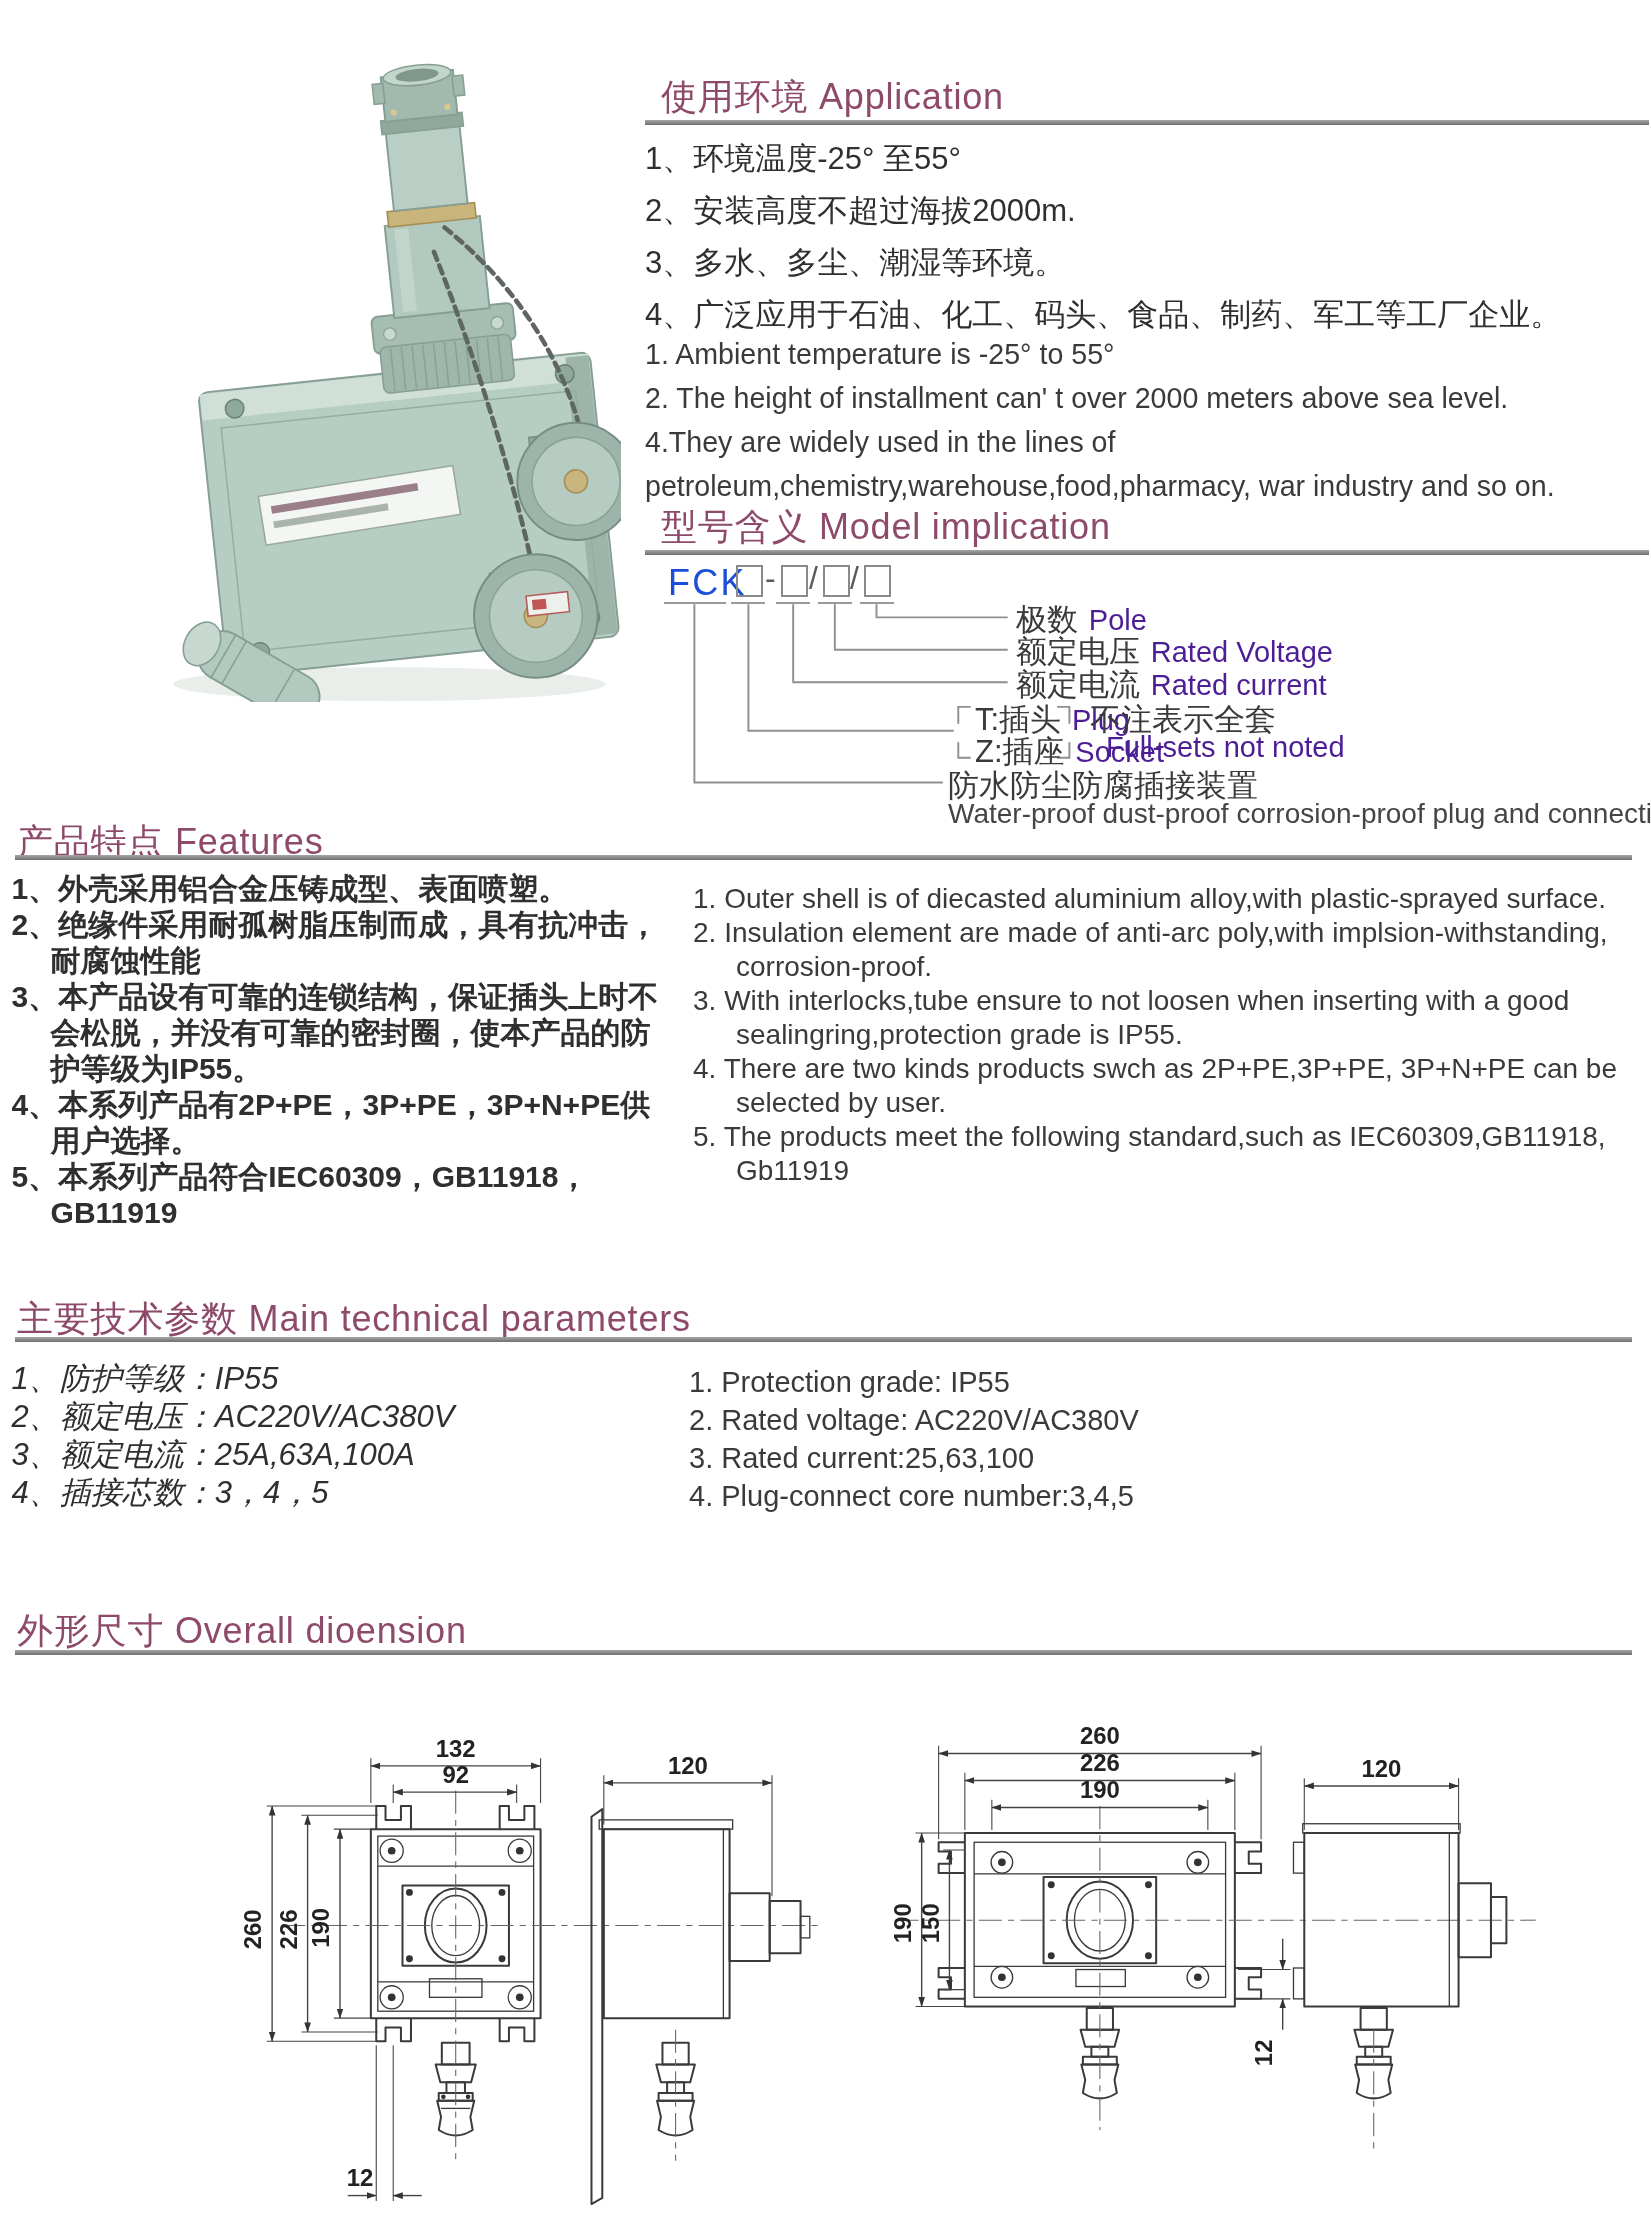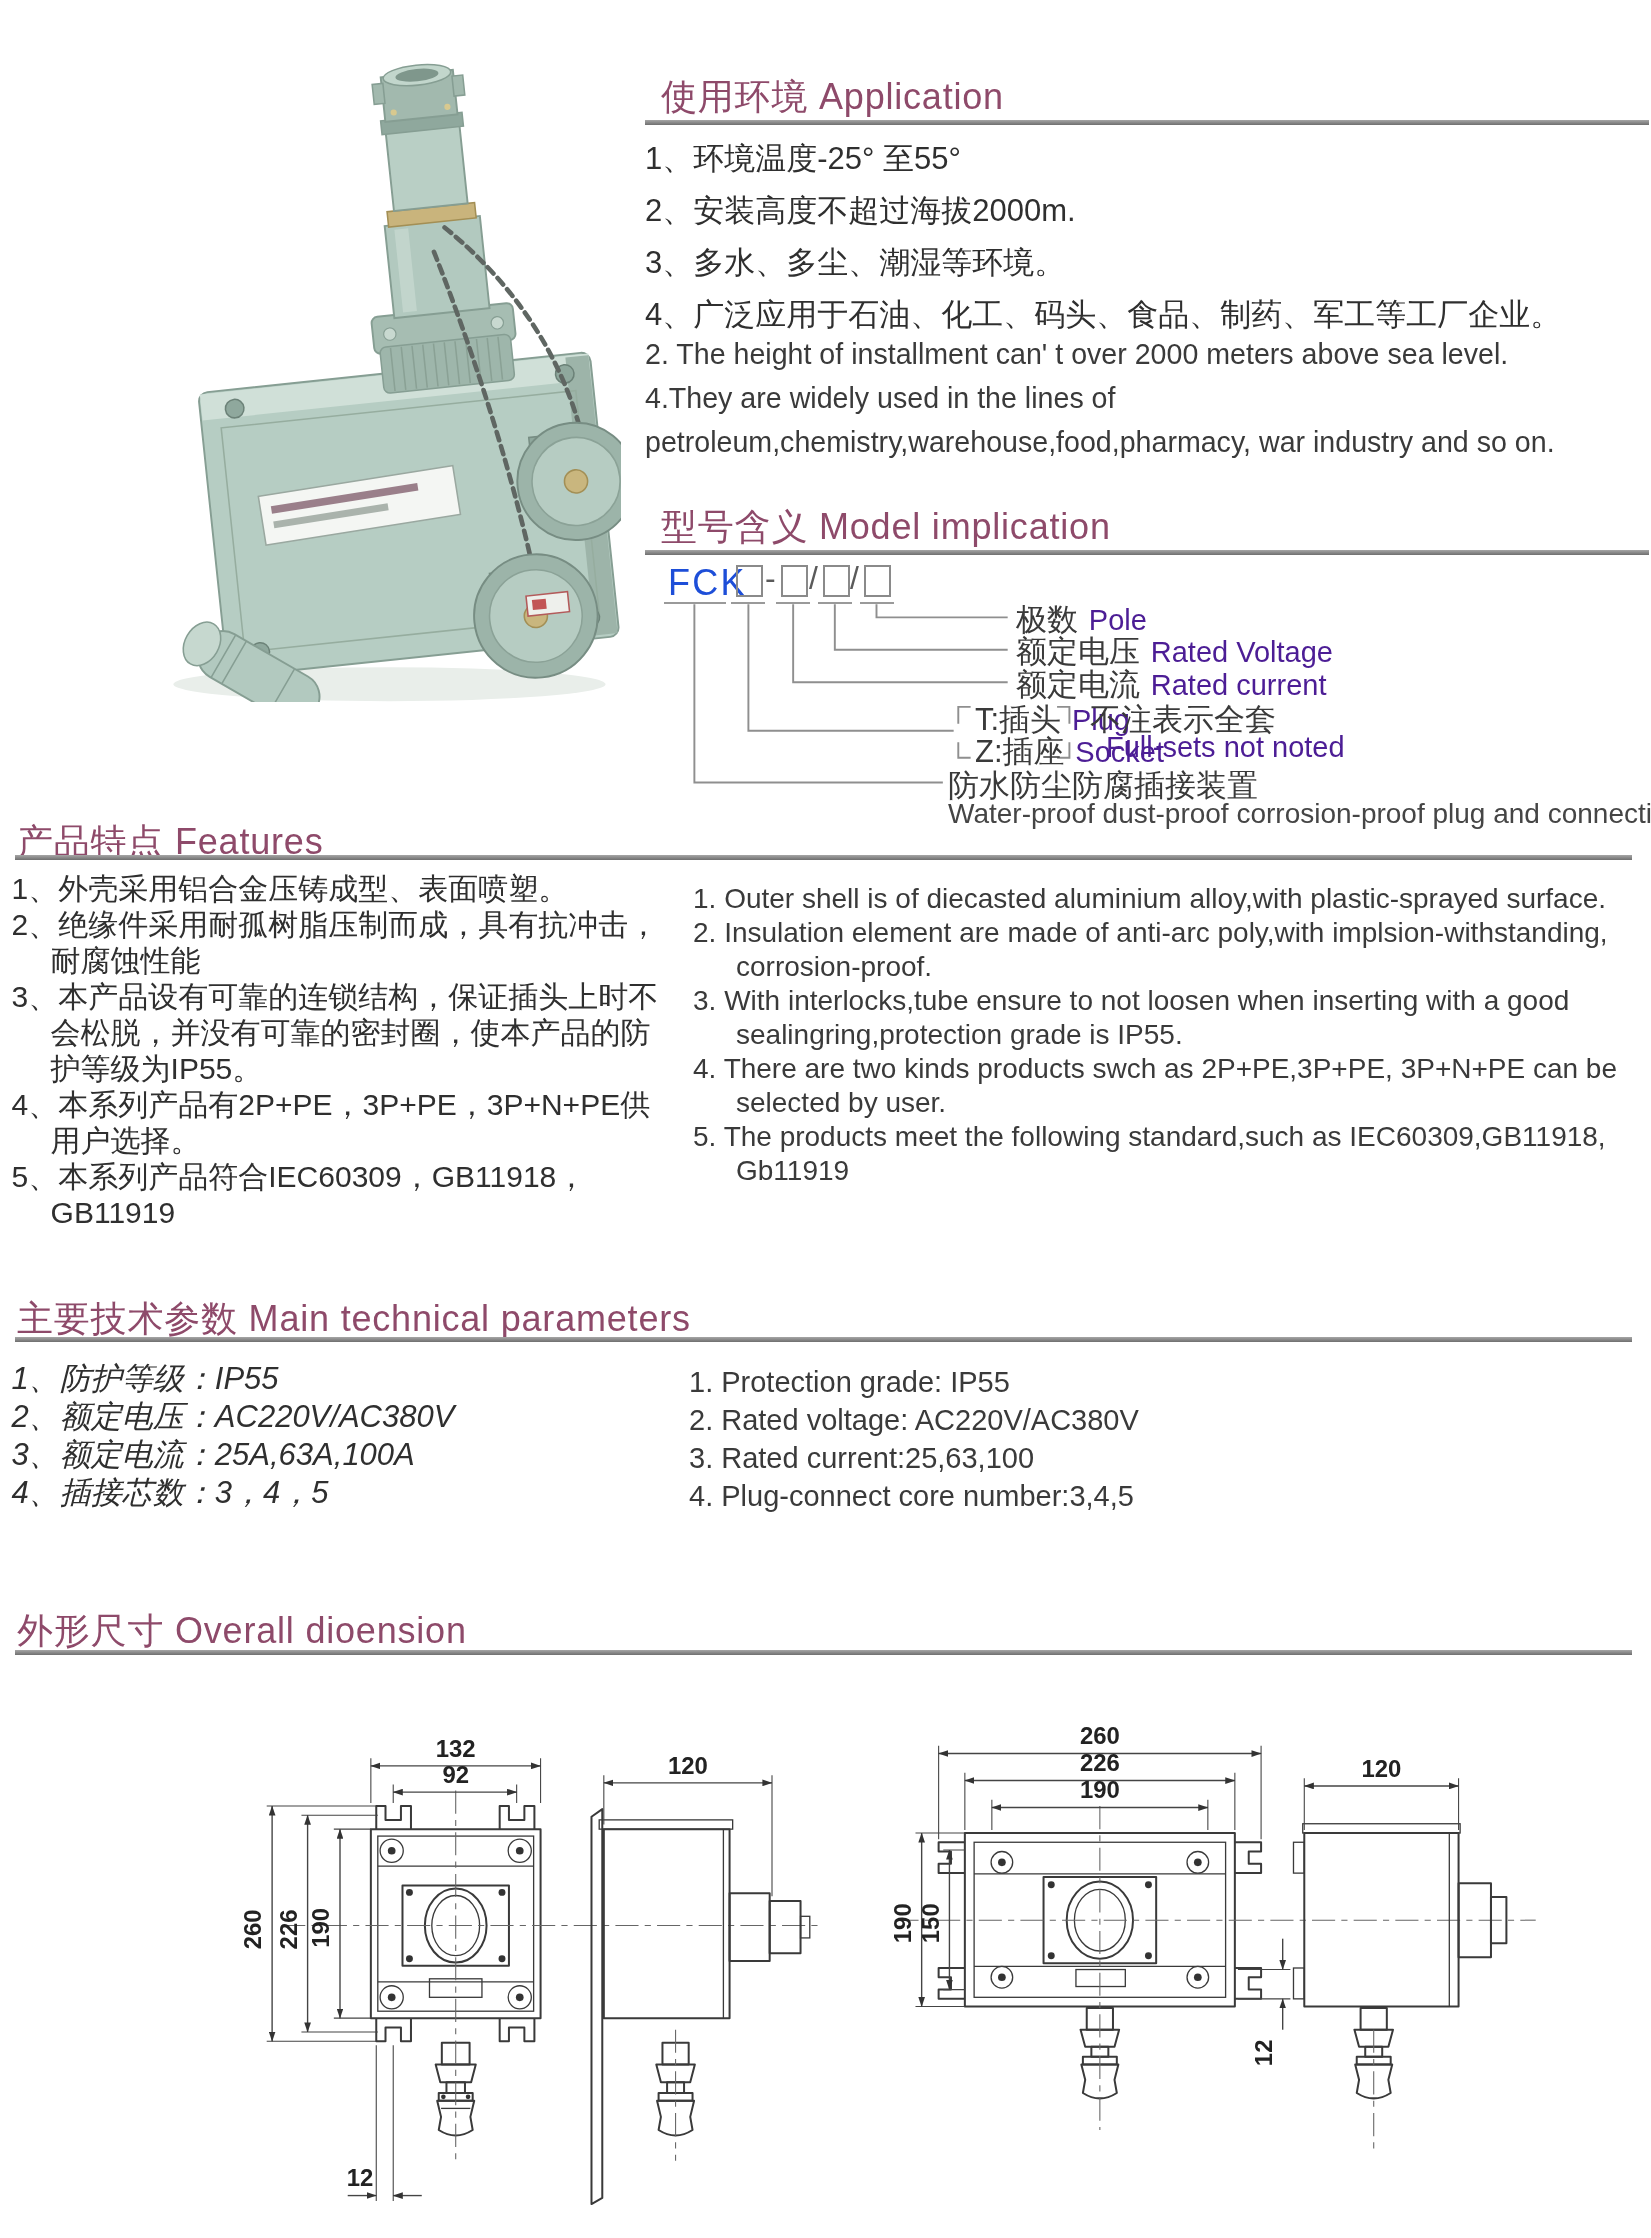--- a/index.html
+++ b/index.html
@@ -21,21 +21,21 @@
   .diagram .fck{position:absolute;left:23px;top:4.6px;font-size:36px;letter-spacing:2.3px;color:#1d4ed8;}
   .diagram .mbox{position:absolute;top:7.7px;width:23px;height:28px;border:2.3px solid #8a8a8a;}
   .diagram .msep{position:absolute;top:3.1px;font-size:32px;color:#5a5a5a;}
   .diagram .uline{position:absolute;height:2.3px;background:#9a9a9a;top:45px;}
   .diagram svg{position:absolute;left:0;top:0;}
   .diagram .lblrow{position:absolute;white-space:nowrap;}
   .lbl-zh{font-size:31px;color:#3a3a3a;}
   .lbl-en{font-size:29px;color:#4c1d95;margin-left:10.8px;}
   .lbl-en-small{font-size:28px;color:#454545;}
   
-  .feat-zh{position:absolute;left:11.6px;top:871px;width:665px;font-size:30px;line-height:36px;color:#2f2f2f;}
+  .feat-zh{position:absolute;left:11.6px;top:871px;width:665px;font-size:30px;line-height:36px;color:#2f2f2f;font-weight:bold;}
   .feat-zh .item{padding-left:39px;text-indent:-39px;}
   .feat-en{position:absolute;left:693px;top:882px;width:930px;font-size:28px;line-height:34px;color:#3a3a3a;}
   .feat-en .item{padding-left:43px;text-indent:-43px;}
   .par-zh{position:absolute;left:11.6px;top:1360px;width:664px;font-size:31px;line-height:38px;color:#2f2f2f;font-style:italic;}
   .par-en{position:absolute;left:689px;top:1363px;width:957px;font-size:29px;line-height:38px;color:#3a3a3a;}
   
   .dims-svg{position:absolute;left:0;top:1698px;}
   .dims-svg .obj{stroke:#3a3a3a;stroke-width:2.6;fill:none;stroke-linejoin:round;}
   .dims-svg .obj2{stroke:#3a3a3a;stroke-width:1.7;fill:none;}
   .dims-svg .dim{stroke:#444;stroke-width:1.8;fill:none;}
@@ -123,20 +123,21 @@
 
   <div class="sec-heading" style="left:661px;top:73px">使用环境 Application</div>
   <div class="rule" style="left:645px;top:120px;width:1004px"></div>
   <div class="app-zh">
     <div class="item">1、环境温度-25° 至55°</div>
     <div class="item">2、安装高度不超过海拔2000m.</div>
     <div class="item">3、多水、多尘、潮湿等环境。</div>
     <div class="item">4、广泛应用于石油、化工、码头、食品、制药、军工等工厂企业。</div>
   </div>
   <div class="app-en">
+    <div class="item">1. Ambient temperature is -25° to 55°</div>
     <div class="item">2. The height of installment can' t over 2000 meters above sea level.</div>
     <div class="item">4.They are widely used in the lines of petroleum,chemistry,warehouse,food,pharmacy, war industry and so on.</div>
   </div>
 
   <div class="sec-heading" style="left:661px;top:503px">型号含义 Model implication</div>
   <div class="rule" style="left:645px;top:550px;width:1004px"></div>
 
   <div class="diagram">
     <svg width="1007" height="309" viewBox="0 0 1305 400">
       <g stroke="#8f8f8f" stroke-width="2.5" fill="none">

